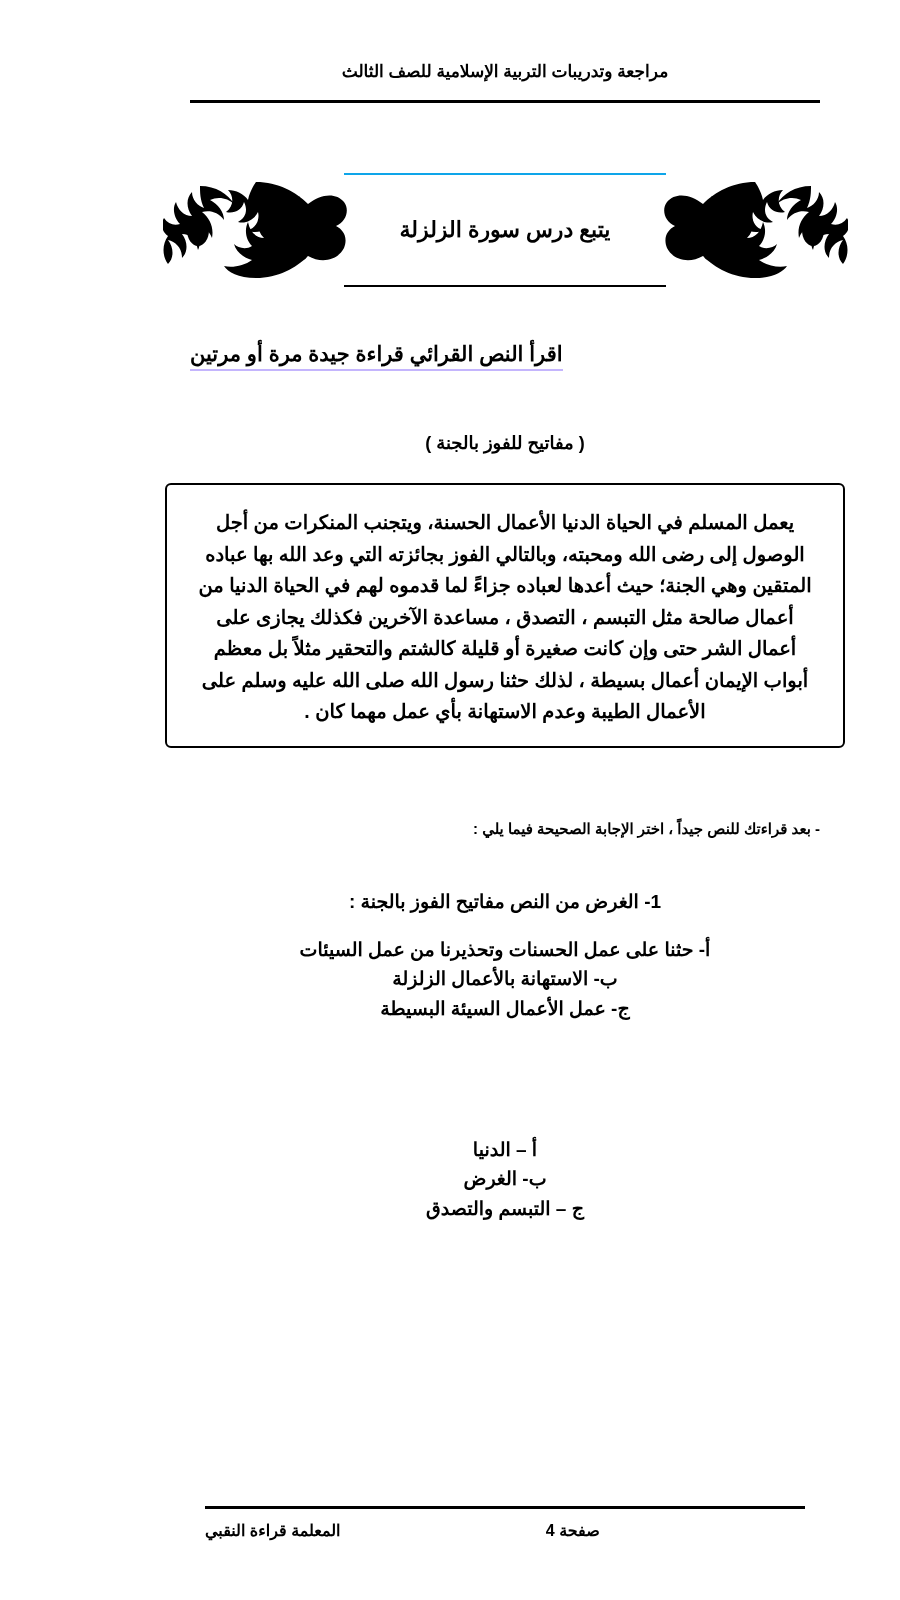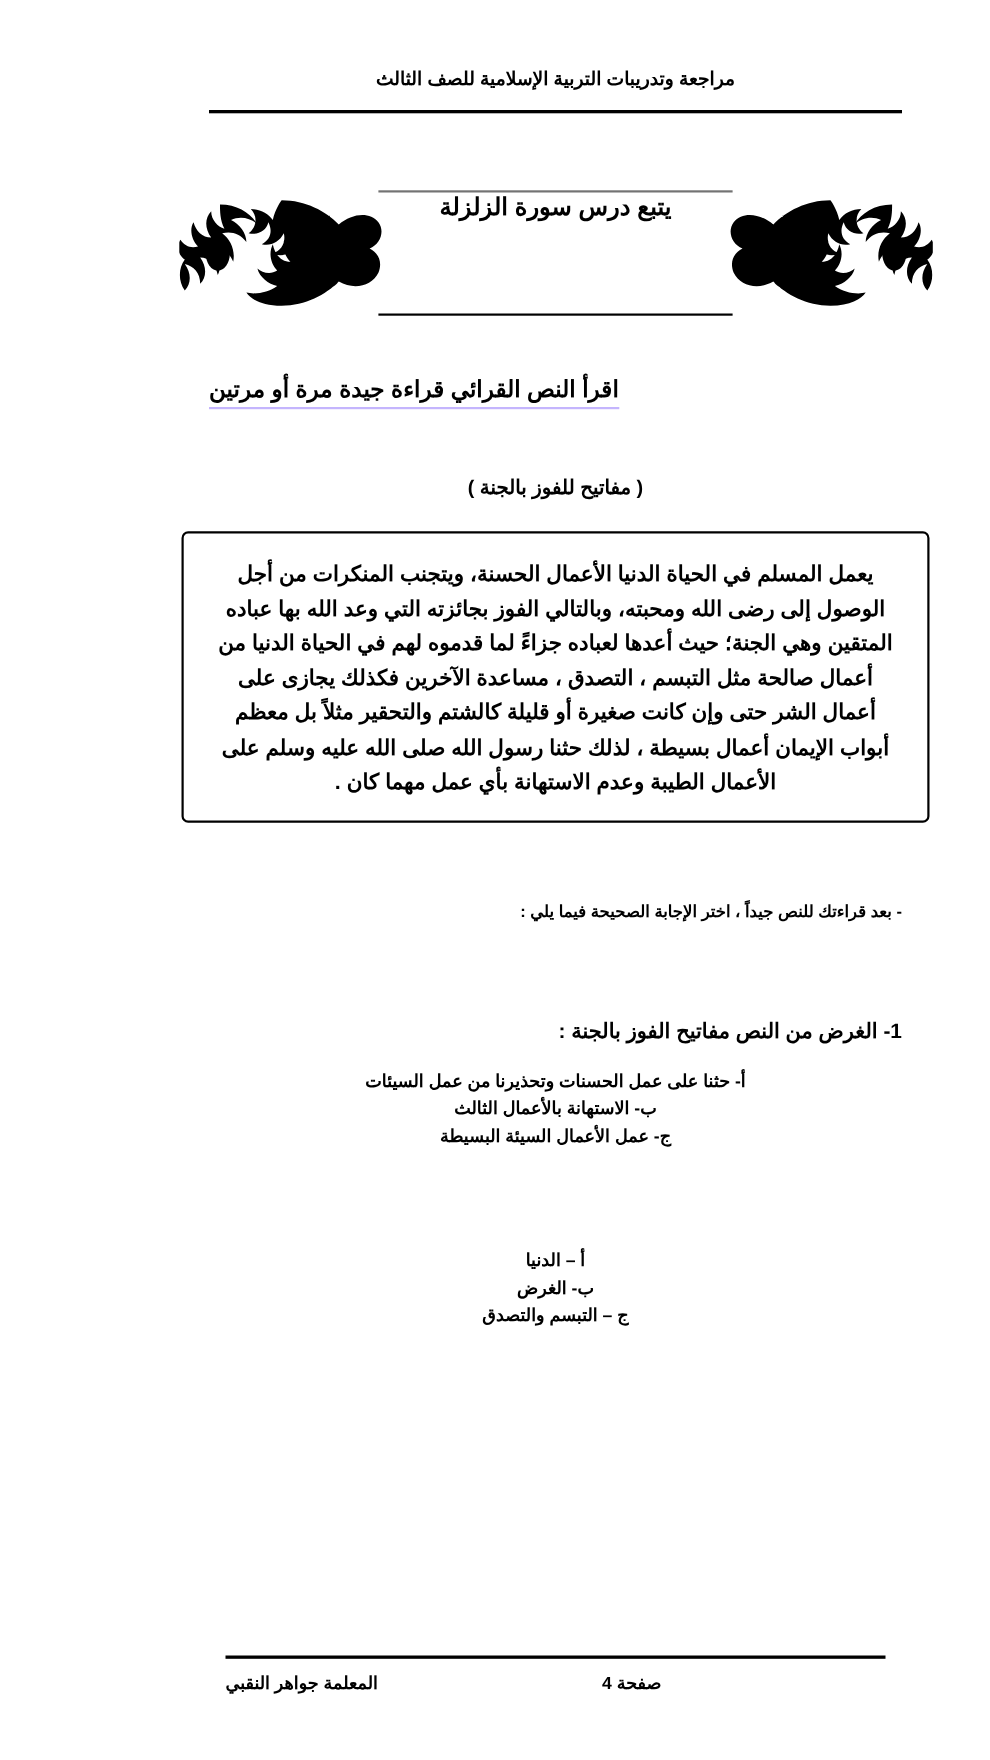--- a/index.html
+++ b/index.html
@@ -59,24 +59,24 @@
     width: 190px;
     height: 110px;
     flex: 0 0 auto;
     display: flex;
     align-items: center;
     justify-content: center;
   }
   .title-box {
     flex: 1 1 auto;
     height: 110px;
-    border-top: 2px solid #737373;
+    border-top: 2px solid #0ea5e9;
     border-bottom: 2px solid #000;
     display: flex;
-    align-items: flex-start;
+    align-items: center;
     justify-content: center;
     margin: 0 -6px;
   }
   .title-box span {
     font-size: 22px;
     font-weight: bold;
     direction: rtl;
   }
 
   
@@ -138,27 +138,26 @@
     direction: rtl;
     text-align: right;
     font-size: 15px;
     font-weight: bold;
   }
 
   .q-block { position: absolute; right: 80px; left: 80px; direction: rtl; }
   .q-stem {
     font-size: 19px;
     font-weight: bold;
-    text-align: right;
+    text-align: center;
     margin-bottom: 10px;
-    margin-top: 36px;
   }
   .q-options {
     text-align: center;
-    font-size: 16px;
+    font-size: 19px;
     font-weight: bold;
     line-height: 1.55;
   }
   .q-options div { white-space: nowrap; }
 
   #q1 { top: 890px; }
   #q1 .q-options { margin-top: 22px; }
   #q2 { top: 1105px; }
   #q2 .q-options { margin-top: 30px; }
 
@@ -235,35 +234,35 @@
   <div class="passage">
     <p>يعمل المسلم في الحياة الدنيا الأعمال الحسنة، ويتجنب المنكرات من أجل الوصول إلى رضى الله ومحبته، وبالتالي الفوز بجائزته التي وعد الله بها عباده المتقين وهي الجنة؛ حيث أعدها لعباده جزاءً لما قدموه لهم في الحياة الدنيا من أعمال صالحة مثل التبسم ، التصدق ، مساعدة الآخرين فكذلك يجازى على أعمال الشر حتى وإن كانت صغيرة أو قليلة كالشتم والتحقير مثلاً بل معظم أبواب الإيمان أعمال بسيطة ، لذلك حثنا رسول الله صلى الله عليه وسلم على الأعمال الطيبة وعدم الاستهانة بأي عمل مهما كان .</p>
   </div>
 
   <div class="q-intro">- بعد قراءتك للنص جيداً ، اختر الإجابة الصحيحة فيما يلي :</div>
 
   <div class="q-block" id="q1">
     <div class="q-stem">1- الغرض من النص مفاتيح الفوز بالجنة :</div>
     <div class="q-options">
       <div>أ- حثنا على عمل الحسنات وتحذيرنا من عمل السيئات</div>
-      <div>ب- الاستهانة بالأعمال الثالث</div>
+      <div>ب- الاستهانة بالأعمال الزلزلة</div>
       <div>ج- عمل الأعمال السيئة البسيطة</div>
     </div>
   </div>
 
   <div class="q-block" id="q2">
     <div class="q-options">
       <div>أ – الدنيا</div>
       <div>ب- الغرض</div>
       <div>ج – التبسم والتصدق</div>
     </div>
   </div>
 
   <div class="footer">
     <div class="footer-rule"></div>
     <div class="footer-row">
       <div class="footer-side"></div>
       <div class="footer-center">صفحة 4</div>
-      <div class="footer-side">المعلمة جواهر النقبي</div>
+      <div class="footer-side">المعلمة قراءة النقبي</div>
     </div>
   </div>
 
 </div>
 
 </body></html>

